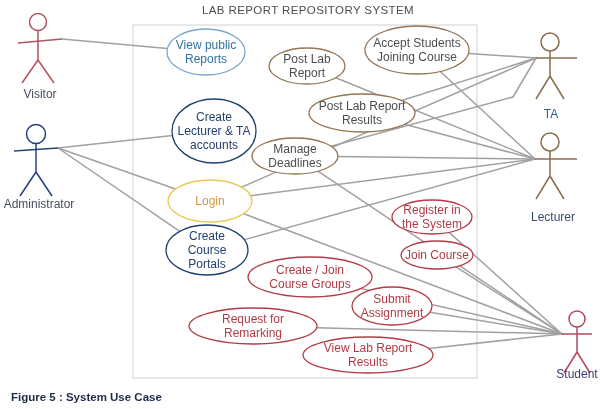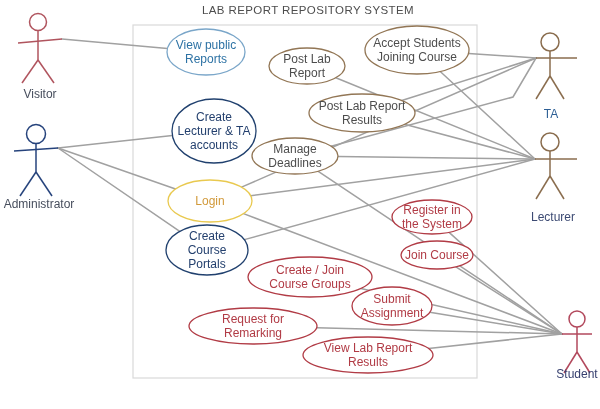--- a/index.html
+++ b/index.html
@@ -147,13 +147,14 @@
           <circle cx="577" cy="319" r="8"></circle>
           <line x1="577" y1="327" x2="577" y2="352"></line>
           <line x1="562" y1="334" x2="592" y2="334"></line>
           <line x1="577" y1="352" x2="564" y2="373"></line>
           <line x1="577" y1="352" x2="590" y2="373"></line>
         </g>
         <text x="577" y="378" fill="#37406f" font-size="12" text-anchor="middle">Student</text>
       </g>
     </svg>
   <div id="title" class="overlay-text">LAB REPORT REPOSITORY SYSTEM</div>
+  <div id="caption" class="overlay-text">Figure 5 : System Use Case</div>
 </div>
 
 </body></html>

